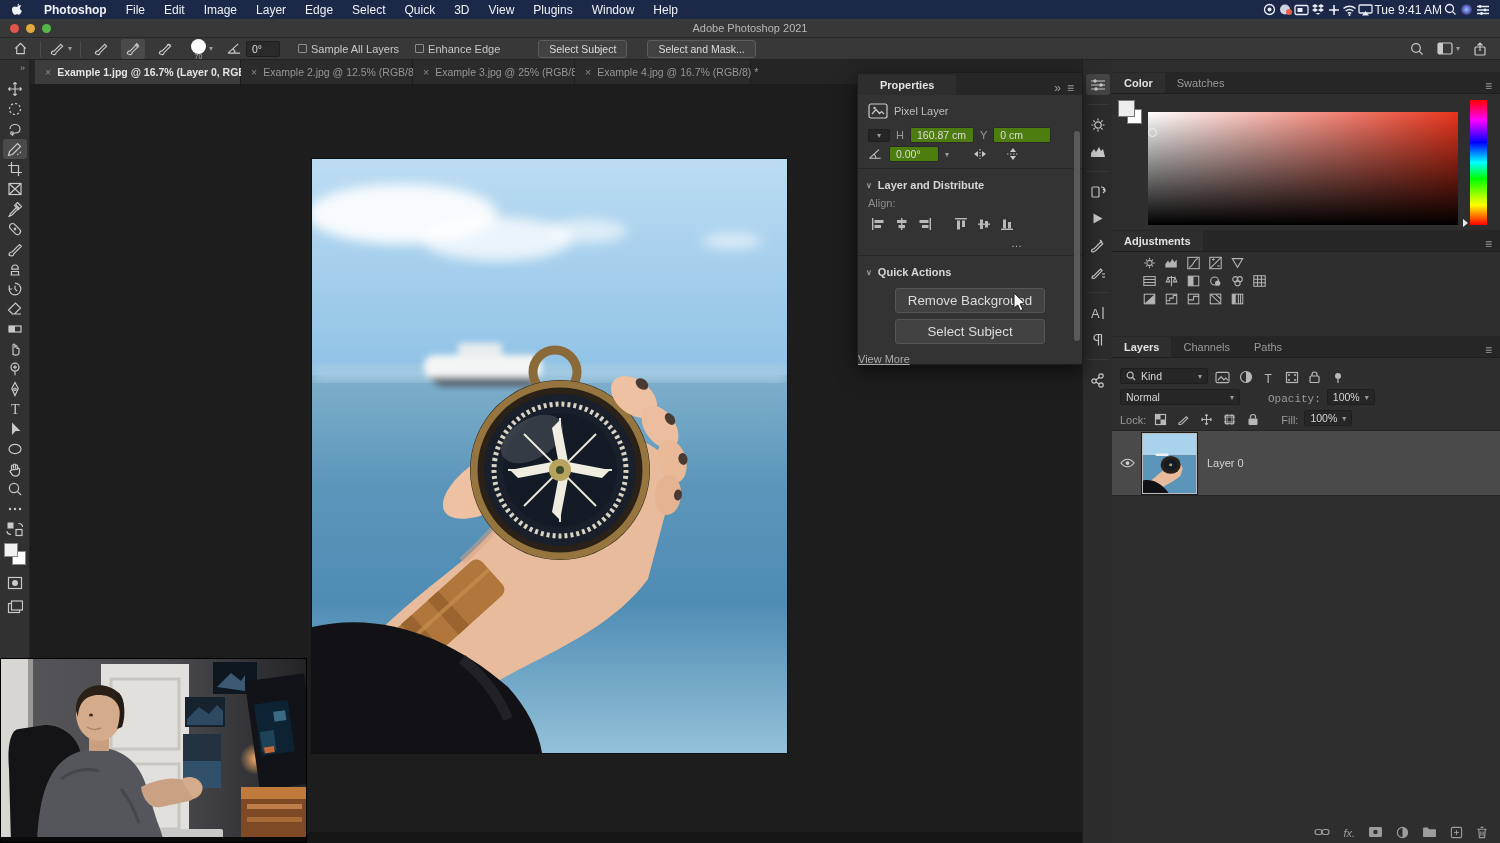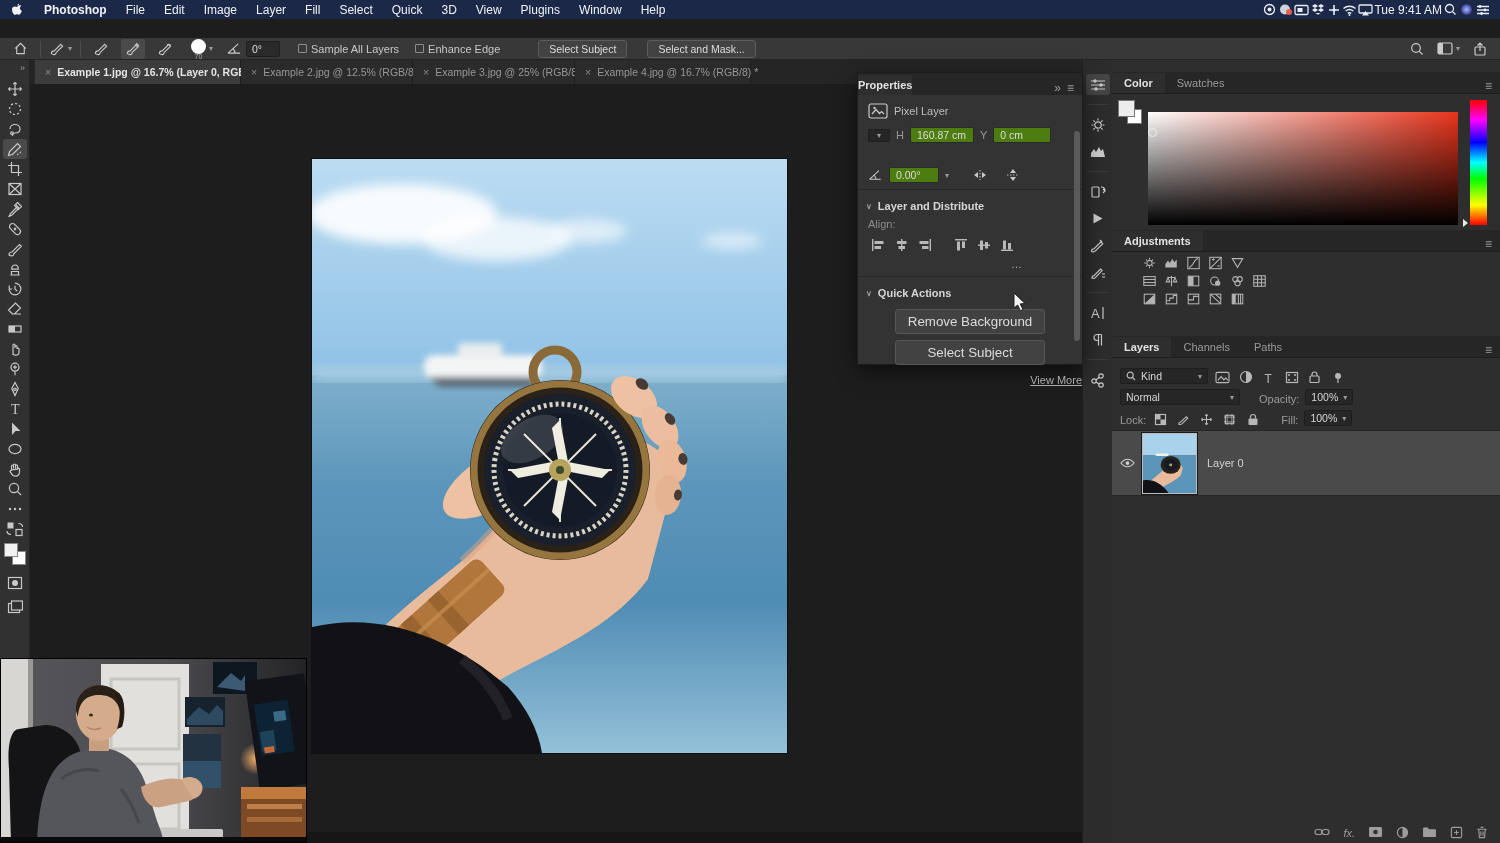--- a/index.html
+++ b/index.html
@@ -83,26 +83,26 @@
   .layer-row { display:flex; align-items:center; height:66px; background:#4a4a4a; border-top:1px solid #262626; border-bottom:1px solid #262626; }
   .eyebox { width:30px; display:flex; justify-content:center; }
   .lthumb { width:55px; height:61px; border:1px solid #bdbdbd; outline:1px solid #1a1a1a; }
   .lfooter { position:absolute; left:0; bottom:0; width:100%; height:20px; display:flex; align-items:center; justify-content:flex-end; gap:13px; padding-right:12px; background:#2e2e2e; }
   .lfooter svg { stroke:#9d9d9d; fill:none; stroke-width:1.2; }
   .fxtext { color:#9d9d9d; font-size:11px; font-style:italic; }
 
   
   .props { left:857px; top:72px; width:226px; height:293px; background:#333333; border:1px solid #1c1c1c; box-shadow:0 6px 18px rgba(0,0,0,.55); z-index:5; }
   .props .hdr { height:22px; background:#262626; display:flex; align-items:flex-end; }
-  .props .hdr .ptab { padding:4px 0; }
+  .props .hdr .ptab { padding:4px 22px; }
   .prow { display:flex; align-items:center; gap:6px; padding:0 10px; }
   .pfield { background:#4d7c0f; border:1px solid #2a2a2a; border-radius:2px; color:#dcdcdc; padding:1px 6px; font-size:10.5px; }
   .sechdr { display:flex; align-items:center; gap:6px; padding:0 8px; height:20px; font-weight:bold; color:#d6d6d6; }
   .qbtn { display:block; width:150px; margin:6px auto 0; background:#424242; border:1px solid #565656; border-radius:3px; text-align:center; padding:4px 0; color:#dcdcdc; cursor:pointer; }
-  .viewmore { display:block; text-align:right; margin-top:9px; color:#aaa; text-decoration:underline; cursor:pointer; }
+  .viewmore { display:block; text-align:left; margin-top:9px; color:#aaa; text-decoration:underline; cursor:pointer; }
   .alico { display:inline-flex; width:21px; justify-content:center; cursor:pointer; }
   .alico svg { stroke:#b8b8b8; fill:#b8b8b8; stroke-width:0; }
   .pscroll { position:absolute; right:2px; top:58px; width:6px; height:210px; background:#5a5a5a; border-radius:3px; }
   .divider { height:1px; background:#272727; margin:6px 0; }
 
   
   .webcam { left:0px; top:658px; width:307px; height:185px; background:#111; overflow:hidden; border:1px solid #000; }
 
   .cursor { z-index:9; }
 </style>
@@ -117,21 +117,21 @@
         <svg width="13" height="14" viewBox="0 0 13 14">
             <path d="M6.5 3.5c1-1.5 3-1.6 4-.7-1 .6-1.6 1.5-1.5 2.7.1 1.2.9 2 1.9 2.3-.5 1.7-1.6 3.9-3 3.9-.8 0-1-.5-1.9-.5s-1.2.5-2 .5c-1.4 0-3-2.8-3-5 0-2 1.3-3.1 2.6-3.1.8 0 1.5.5 1.9.5z" fill="#f0f2f7" stroke="none"></path>
             <path d="M6.7 2.8c.6-.1 1.5-.8 1.4-2-1 0-1.9.9-1.4 2z" fill="#f0f2f7" stroke="none"></path>
           </svg>
       </span>
       <span class="mitem bold">Photoshop</span>
       <span class="mitem">File</span>
       <span class="mitem">Edit</span>
       <span class="mitem">Image</span>
       <span class="mitem">Layer</span>
-      <span class="mitem">Fill</span>
+      <span class="mitem">Edge</span>
       <span class="mitem">Select</span>
       <span class="mitem">Quick</span>
       <span class="mitem">3D</span>
       <span class="mitem">View</span>
       <span class="mitem">Plugins</span>
       <span class="mitem">Window</span>
       <span class="mitem">Help</span>
     </div>
     <div class="right">
       <span class="sicon">
@@ -198,20 +198,26 @@
           <svg width="14" height="12" viewBox="0 0 14 12">
             <path d="M1 2.5h12M1 6h12M1 9.5h12" stroke-width="1.4"></path>
             <circle cx="4" cy="2.5" r="1.4" fill="#e8ecf5" stroke="none"></circle>
             <circle cx="9" cy="6" r="1.4" fill="#e8ecf5" stroke="none"></circle>
             <circle cx="5.5" cy="9.5" r="1.4" fill="#e8ecf5" stroke="none"></circle>
           </svg>
         </span>
     </div>
   </div>
 
+  <div class="titlebar abs">
+    <span class="tlight" style="left:10px;background:#e0564d;"></span>
+    <span class="tlight" style="left:26px;background:#e0a93e;"></span>
+    <span class="tlight" style="left:42px;background:#57b64a;"></span>
+    <div class="apptitle">Adobe Photoshop 2021</div>
+  </div>
 
   <div class="optionsbar abs">
     <span class="tool">
         <svg width="15" height="15" viewBox="0 0 16 16">
           <path d="M2.5 8L8 2.5 13.5 8M4 7v6.5h8V7"></path>
         </svg>
       </span>
     <span class="osep"></span>
     <span class="row" style="gap:3px">
       <svg width="16" height="15" viewBox="0 0 16 16">
@@ -781,21 +787,21 @@
               <path d="M5 7v4"></path>
             </svg>
           </span>
       </div>
 
       <div class="lrow">
         <span class="lfield" style="width:120px;">
           <span>Normal</span>
           <span class="chev" style="margin-left:auto">▾</span>
         </span>
-        <span style="color:#9a9a9a;margin-left:13px;">Opacity:</span>
+        <span style="color:#9a9a9a;margin-left:22px;font-family:Liberation Mono, monospace;">Opacity:</span>
         <span class="lfield">
           <span>100%</span>
           <span class="chev">▾</span>
         </span>
       </div>
 
       <div class="lrow">
         <span style="color:#9a9a9a;">Lock:</span>
         <span class="licon">
             <svg width="13" height="13" viewBox="0 0 13 13">
@@ -897,21 +903,21 @@
     </div>
     <div class="prow" style="margin-top:8px;">
       <span class="lfield" style="padding:1px 8px">
           <span class="chev">▾</span>
         </span>
       <span style="color:#9a9a9a">H</span>
       <span class="pfield" style="width:64px">160.87 cm</span>
       <span style="color:#9a9a9a">Y</span>
       <span class="pfield" style="width:58px">0 cm</span>
     </div>
-    <div class="prow" style="margin-top:24px;">
+    <div class="prow" style="margin-top:3px;">
       <svg width="15" height="12" viewBox="0 0 16 14" style="stroke:#c9c9c9;fill:none;stroke-width:1.2">
           <path d="M1 12L12 2M1 12h13M8.5 12a6 6 0 0 0-2-4.5"></path>
         </svg>
       <span class="pfield" style="width:50px">0.00°</span>
       <span class="chev">▾</span>
       <span class="licon" style="margin-left:16px">
           <svg width="14" height="12" viewBox="0 0 14 12">
             <path d="M7 1v10" stroke-dasharray="1.5 1.5"></path>
             <path d="M5 3L1 6l4 3zM9 3l4 3-4 3z" fill="#c9c9c9" stroke="none"></path>
           </svg>

